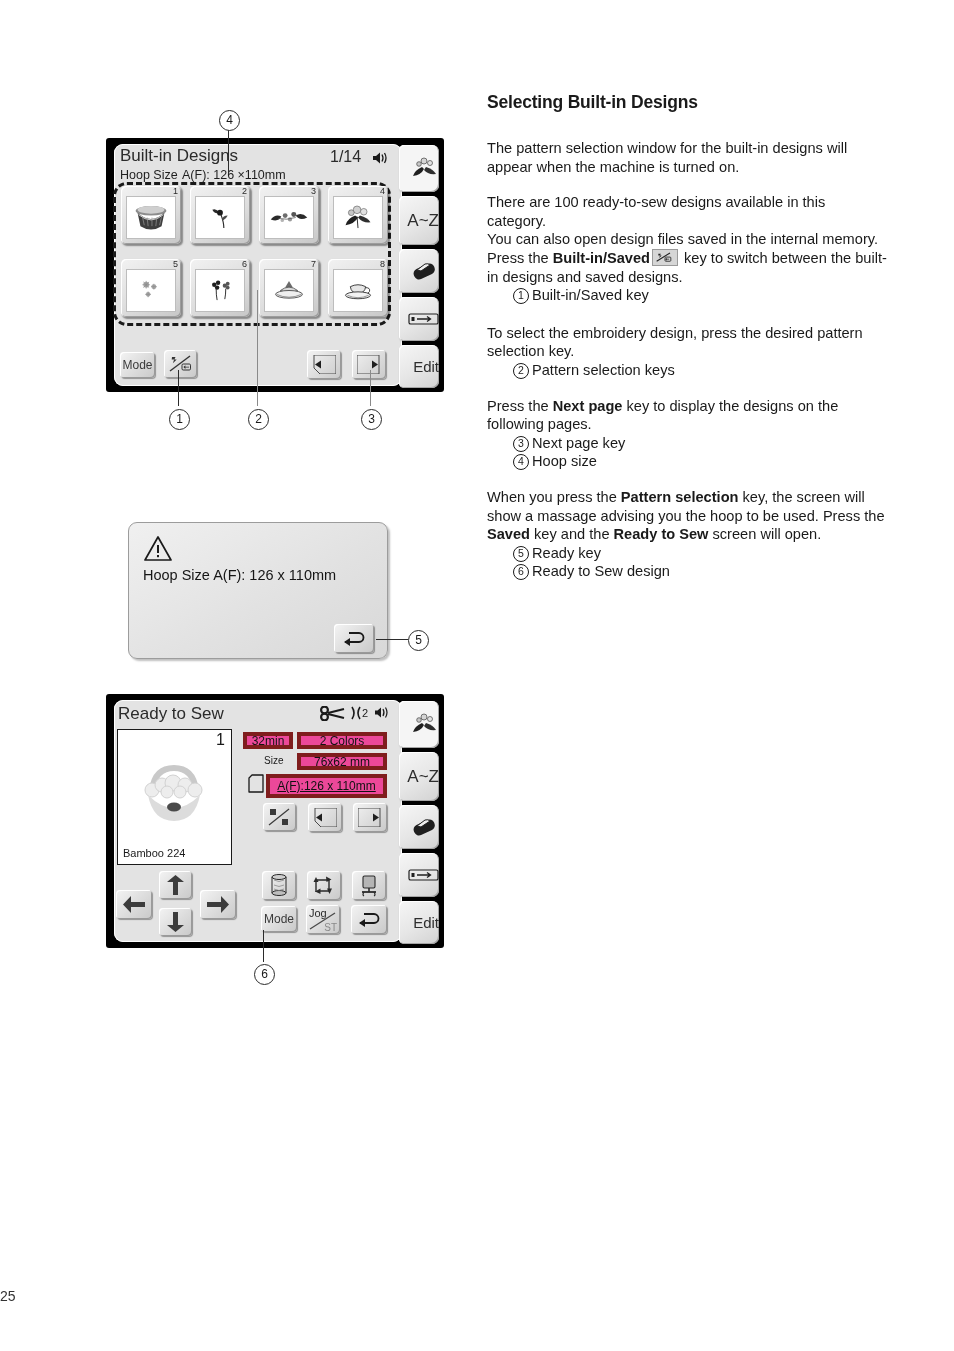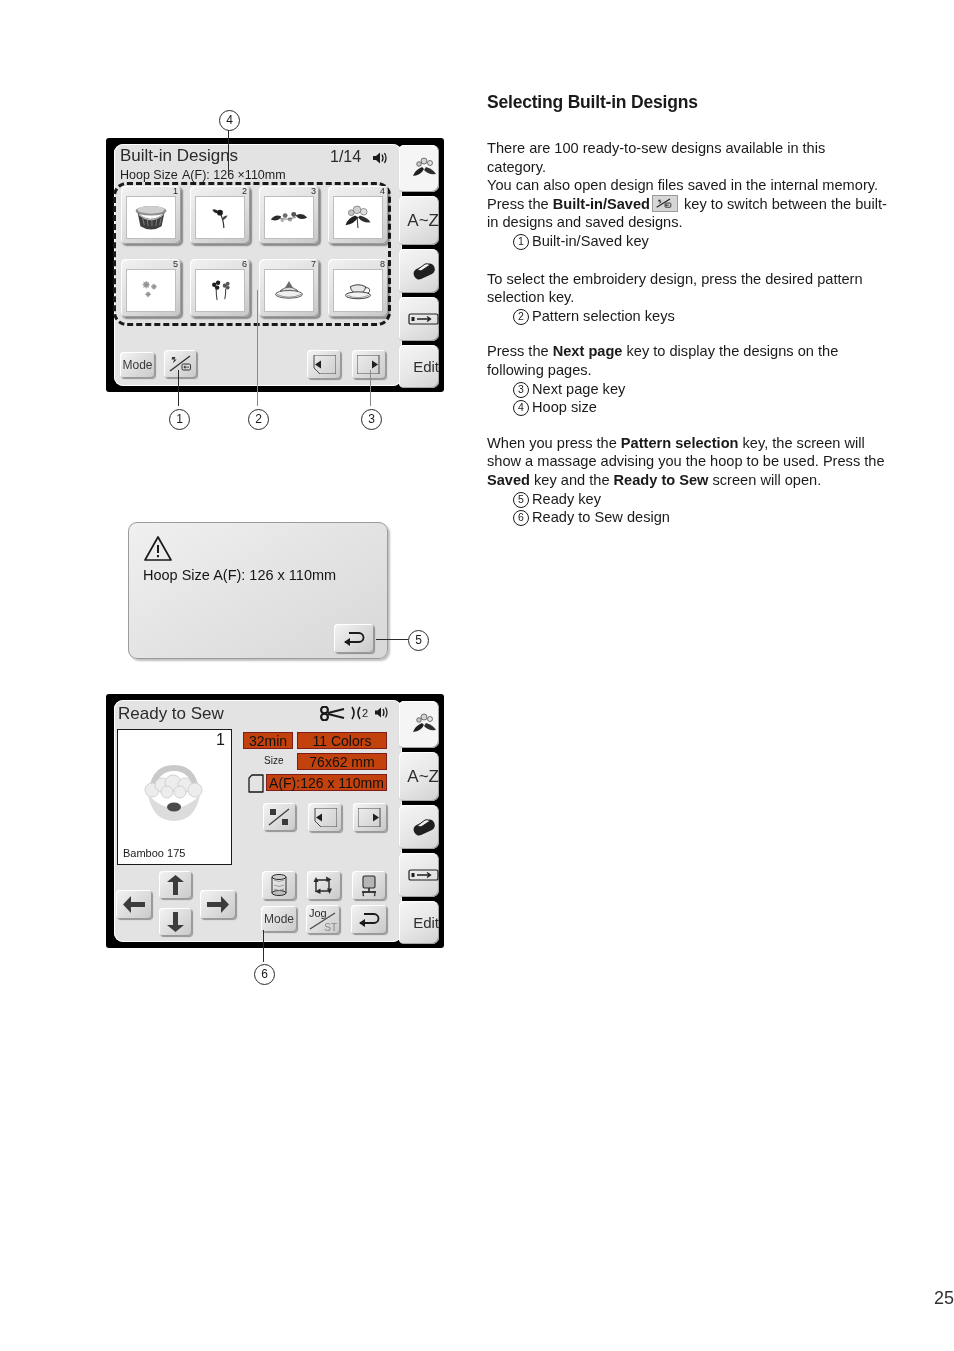--- a/index.html
+++ b/index.html
@@ -195,51 +195,52 @@
     font-size: 12px;
     line-height: 18px;
     text-align: center;
     color: #1a1a1a;
   }
 
   .pagenum {
     position: absolute;
     left: 0; right: 0;
     top: 1288px;
-    text-align: right;
-    font-size: 18px;
+    text-align: left;
+    font-size: 14px;
     color: #333;
   }
 
   .val-box {
     position: absolute;
-    background: #c2410c;
-    border: 1px solid #7f1d1d;
+    background: #ec4899;
+    border: 4px solid #7f1d1d;
     box-sizing: border-box;
     display: flex;
     align-items: center;
     justify-content: center;
-    font-size: 14px;
+    font-size: 12px;
     color: #111;
   }
   .lbl {
     position: absolute;
     font-size: 10px;
     color: #1a1a1a;
   }
   svg { display: block; }
 </style>
 </head>
 <body>
 
 <div class="page">
 
   <div class="article">
     <h1>Selecting Built-in Designs</h1>
 
+    <p class="para">The pattern selection window for the built-in designs will appear when the machine is turned on.</p>
 
     <p class="para tight">There are 100 ready-to-sew designs available in this category.</p>
     <p class="para tight">You can also open design files saved in the internal memory.</p>
     <p class="para tight"><span>Press the </span><b>Built-in/Saved</b><span class="inline-key"><svg class="slash" viewBox="0 0 24 15" width="20" height="13">
             <line x1="2" y1="12" x2="18" y2="2" stroke="#222" stroke-width="1.3"></line>
             <path d="M4 3 l3 0 l-1 2 l2 0 l-3 3 l1 -3 l-2 0 z" fill="#222"></path>
             <rect x="12" y="7" width="7" height="5" rx="1" fill="none" stroke="#222" stroke-width="1"></rect>
             <path d="M17 9 l-3 0 l0 -1.3 l-1.6 1.8 l1.6 1.8 l0 -1.3 l3 0 z" fill="#222"></path>
           </svg></span><span> key to switch between the built-in designs and saved designs.</span></p>
     <div class="callout-line"><span class="cnum">1</span><span>Built-in/Saved key</span></div>
@@ -515,33 +516,33 @@
             <circle cx="47" cy="31" r="8"></circle>
           <circle cx="59" cy="33" r="7"></circle>
             <circle cx="69" cy="38" r="7"></circle>
             <circle cx="41" cy="40" r="6"></circle>
           <circle cx="54" cy="40" r="6"></circle>
         </g>
         <path d="M22 43 q26 26 52 0 q-5 26 -26 26 q-21 0 -26 -26 z" fill="#dcdcdc"></path>
         <ellipse cx="48" cy="55" rx="7" ry="4.5" fill="#4a4a4a"></ellipse>
       </svg>
     </div>
-    <div style="position:absolute; left:5px; bottom:5px; font-size:11px; color:#1a1a1a;">Bamboo 175</div>
+    <div style="position:absolute; left:5px; bottom:5px; font-size:11px; color:#1a1a1a;">Bamboo 224</div>
   </div>
 
   <div class="val-box" style="left:243px; top:732px; width:50px; height:17px;">32min</div>
-  <div class="val-box" style="left:297px; top:732px; width:90px; height:17px;">11 Colors</div>
+  <div class="val-box" style="left:297px; top:732px; width:90px; height:17px;">2 Colors</div>
   <div class="lbl" style="left:264px; top:755px;">Size</div>
   <div class="val-box" style="left:297px; top:753px; width:90px; height:17px;">76x62 mm</div>
   <div style="position:absolute; left:248px; top:774px;">
     <svg width="16" height="19" viewBox="0 0 16 19">
       <path d="M1 4 L4 1 H15 V18 H1 Z" fill="none" stroke="#1a1a1a" stroke-width="1.3" stroke-linejoin="round"></path>
     </svg>
   </div>
-  <div class="val-box" style="left:266px; top:774px; width:121px; height:17px;">A(F):126 x 110mm</div>
+  <div class="val-box" style="left:266px; top:774px; width:121px; height:24px;text-decoration:underline;">A(F):126 x 110mm</div>
 
   <div class="key" style="left:263px; top:803px; width:33px; height:28px;">
     <svg style="position:absolute;left:5px;top:4px" width="23" height="20" viewBox="0 0 23 20">
       <line x1="1" y1="18" x2="21" y2="2" stroke="#3a3a3a" stroke-width="1.3"></line>
       <rect x="2" y="2" width="6" height="6" fill="#3a3a3a"></rect>
       <rect x="14" y="12" width="6" height="6" fill="#3a3a3a"></rect>
     </svg>
   </div>
   <div class="key" style="left:308px; top:803px; width:34px; height:29px;">
     <svg style="position:absolute;left:5px;top:5px" width="24" height="19" viewBox="0 0 24 19">

